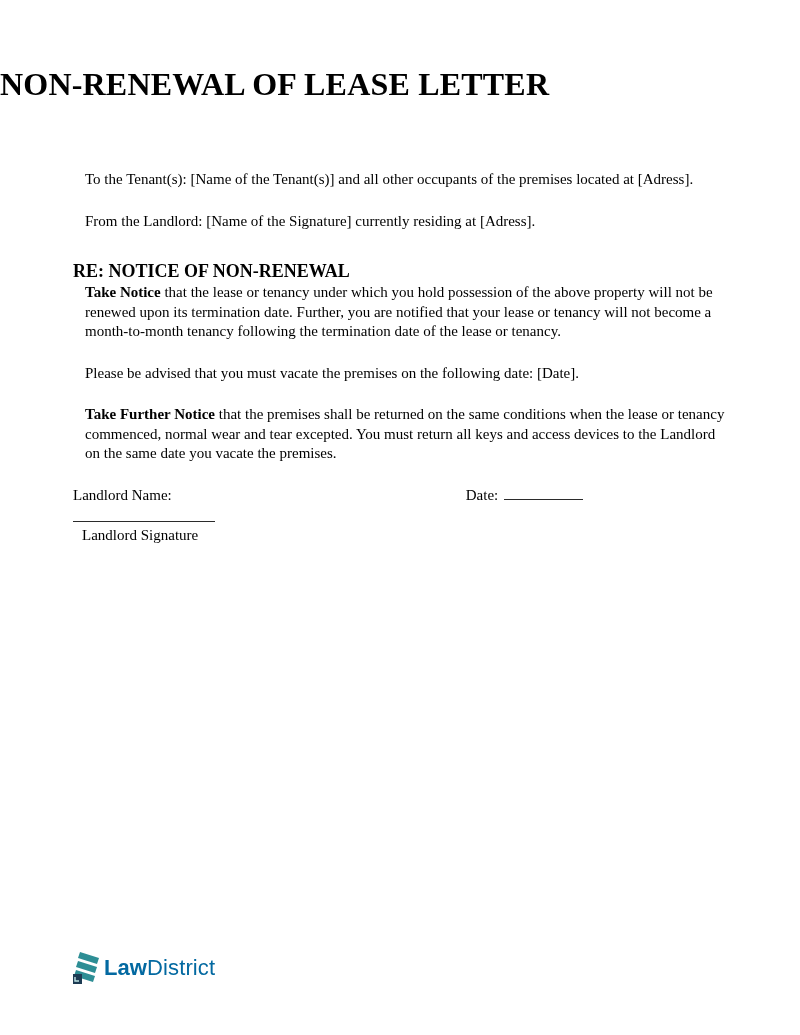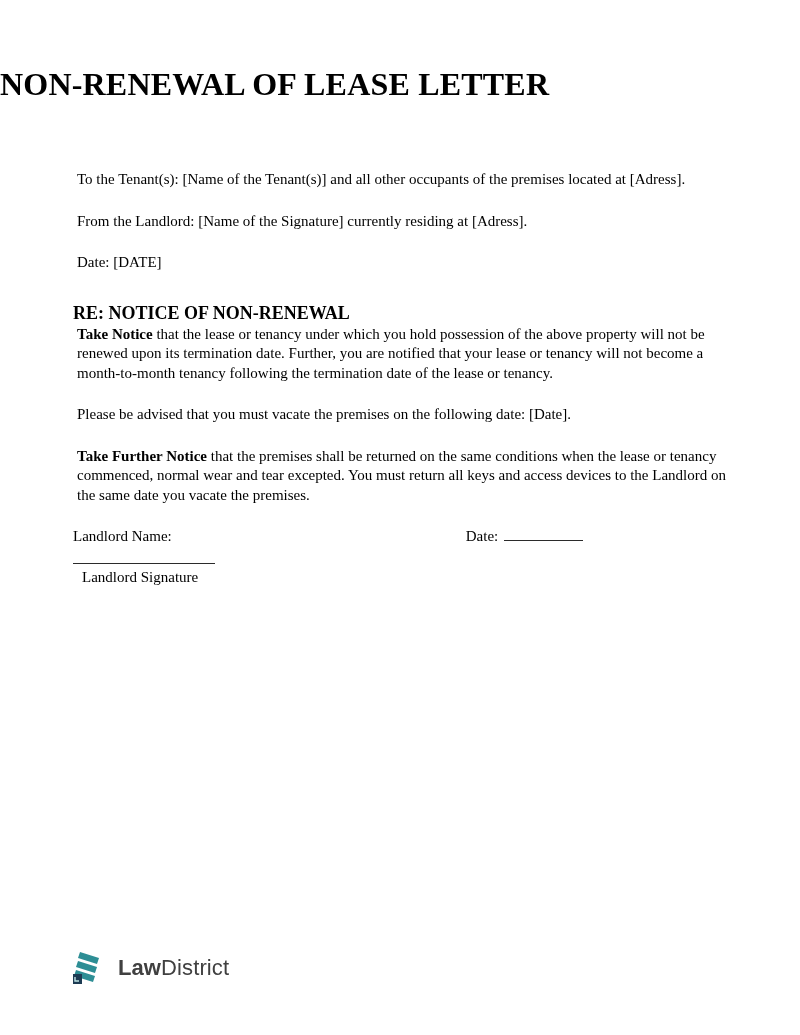--- a/index.html
+++ b/index.html
@@ -25,21 +25,21 @@
     font-weight: bold;
     text-align: left;
     letter-spacing: 0.2px;
   }
   .content {
     padding: 0 73px;
   }
   .content p {
     font-size: 15px;
     line-height: 19.5px;
-    margin: 0 0 22px 4px;
+    margin: 0 0 22px 12px;
   }
   p.first-line {
     margin-top: 68px;
   }
   .re-heading {
     margin: 28px 0 0 0;
     font-size: 18px;
     line-height: 24px;
     font-weight: bold;
   }
@@ -86,22 +86,22 @@
   }
   .logo-icon {
     width: 31px;
     height: 34px;
     display: inline-block;
   }
   .logo-text {
     font-family: "Liberation Sans", sans-serif;
     font-size: 22px;
     letter-spacing: 0.1px;
-    color: #404040;
-    margin-left: 17px;
+    color: #0369a1;
+    margin-left: 3px;
     line-height: 34px;
   }
   .logo-text b {
     font-weight: 700;
   }
   .logo-text span {
     font-weight: 400;
   }
 </style>
 </head>
@@ -110,21 +110,20 @@
 <div class="page">
 
   <h1 class="doc-title">NON-RENEWAL OF LEASE LETTER</h1>
 
   <div class="content">
 
     <p class="first-line">To the Tenant(s): [Name of the Tenant(s)] and all other occupants of the premises located at [Adress].</p>
 
     <p>From the Landlord: [Name of the Signature] currently residing at [Adress].</p>
 
-    <p>Date: [DATE]</p>
 
     <h2 class="re-heading">RE: NOTICE OF NON-RENEWAL</h2>
 
     <p><b>Take Notice</b><span> that the lease or tenancy under which you hold possession of the above property will not be renewed upon its termination date. Further, you are notified that your lease or tenancy will not become a month-to-month tenancy following the termination date of the lease or tenancy.</span></p>
 
     <p>Please be advised that you must vacate the premises on the following date: [Date].</p>
 
     <p><b>Take Further Notice</b><span> that the premises shall be returned on the same conditions when the lease or tenancy commenced, normal wear and tear excepted. You must return all keys and access devices to the Landlord on the same date you vacate the premises.</span></p>
 
     <div class="sig-row">

